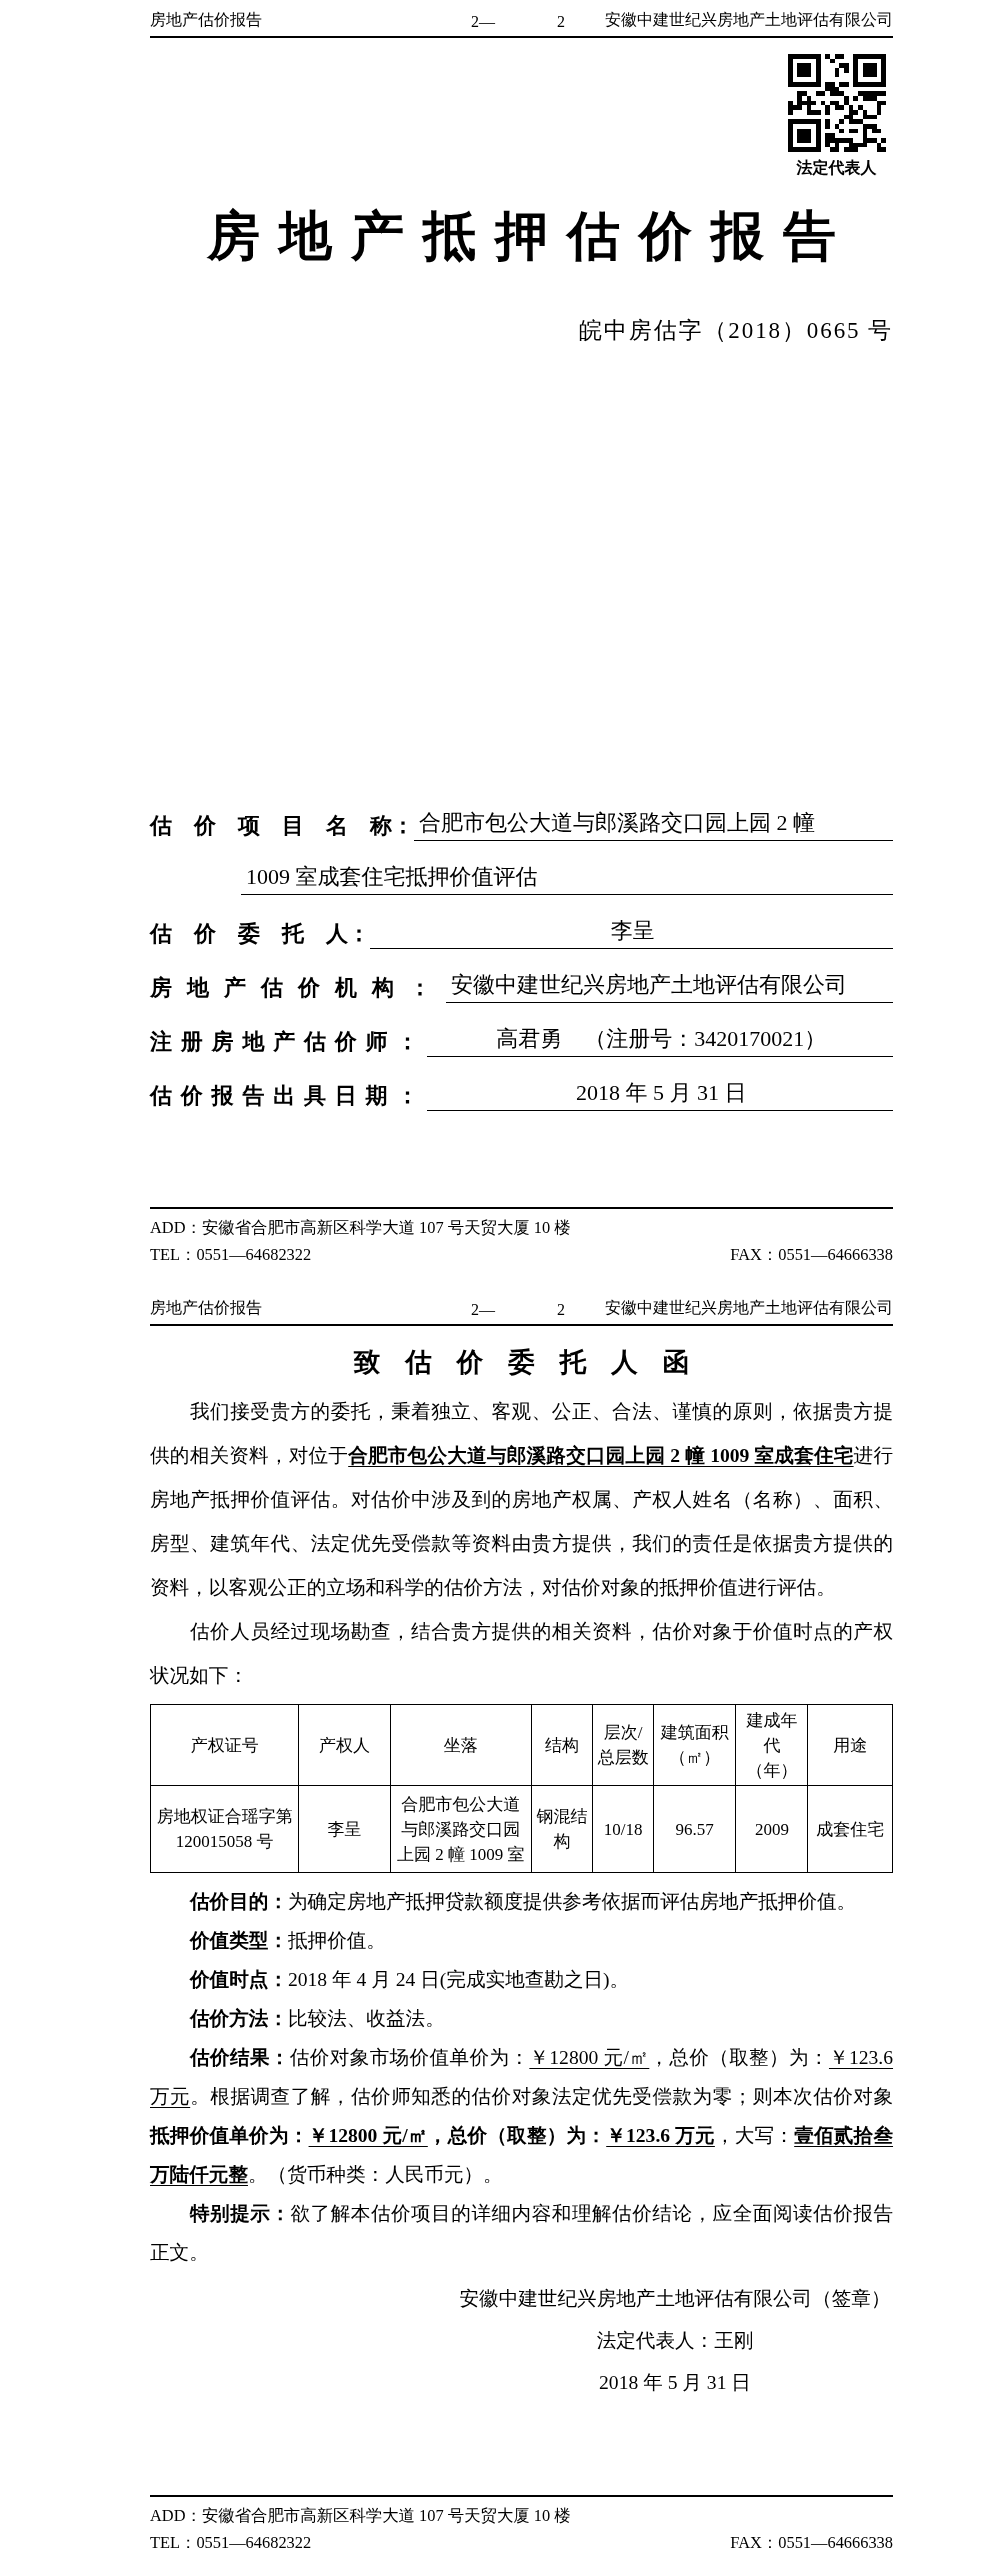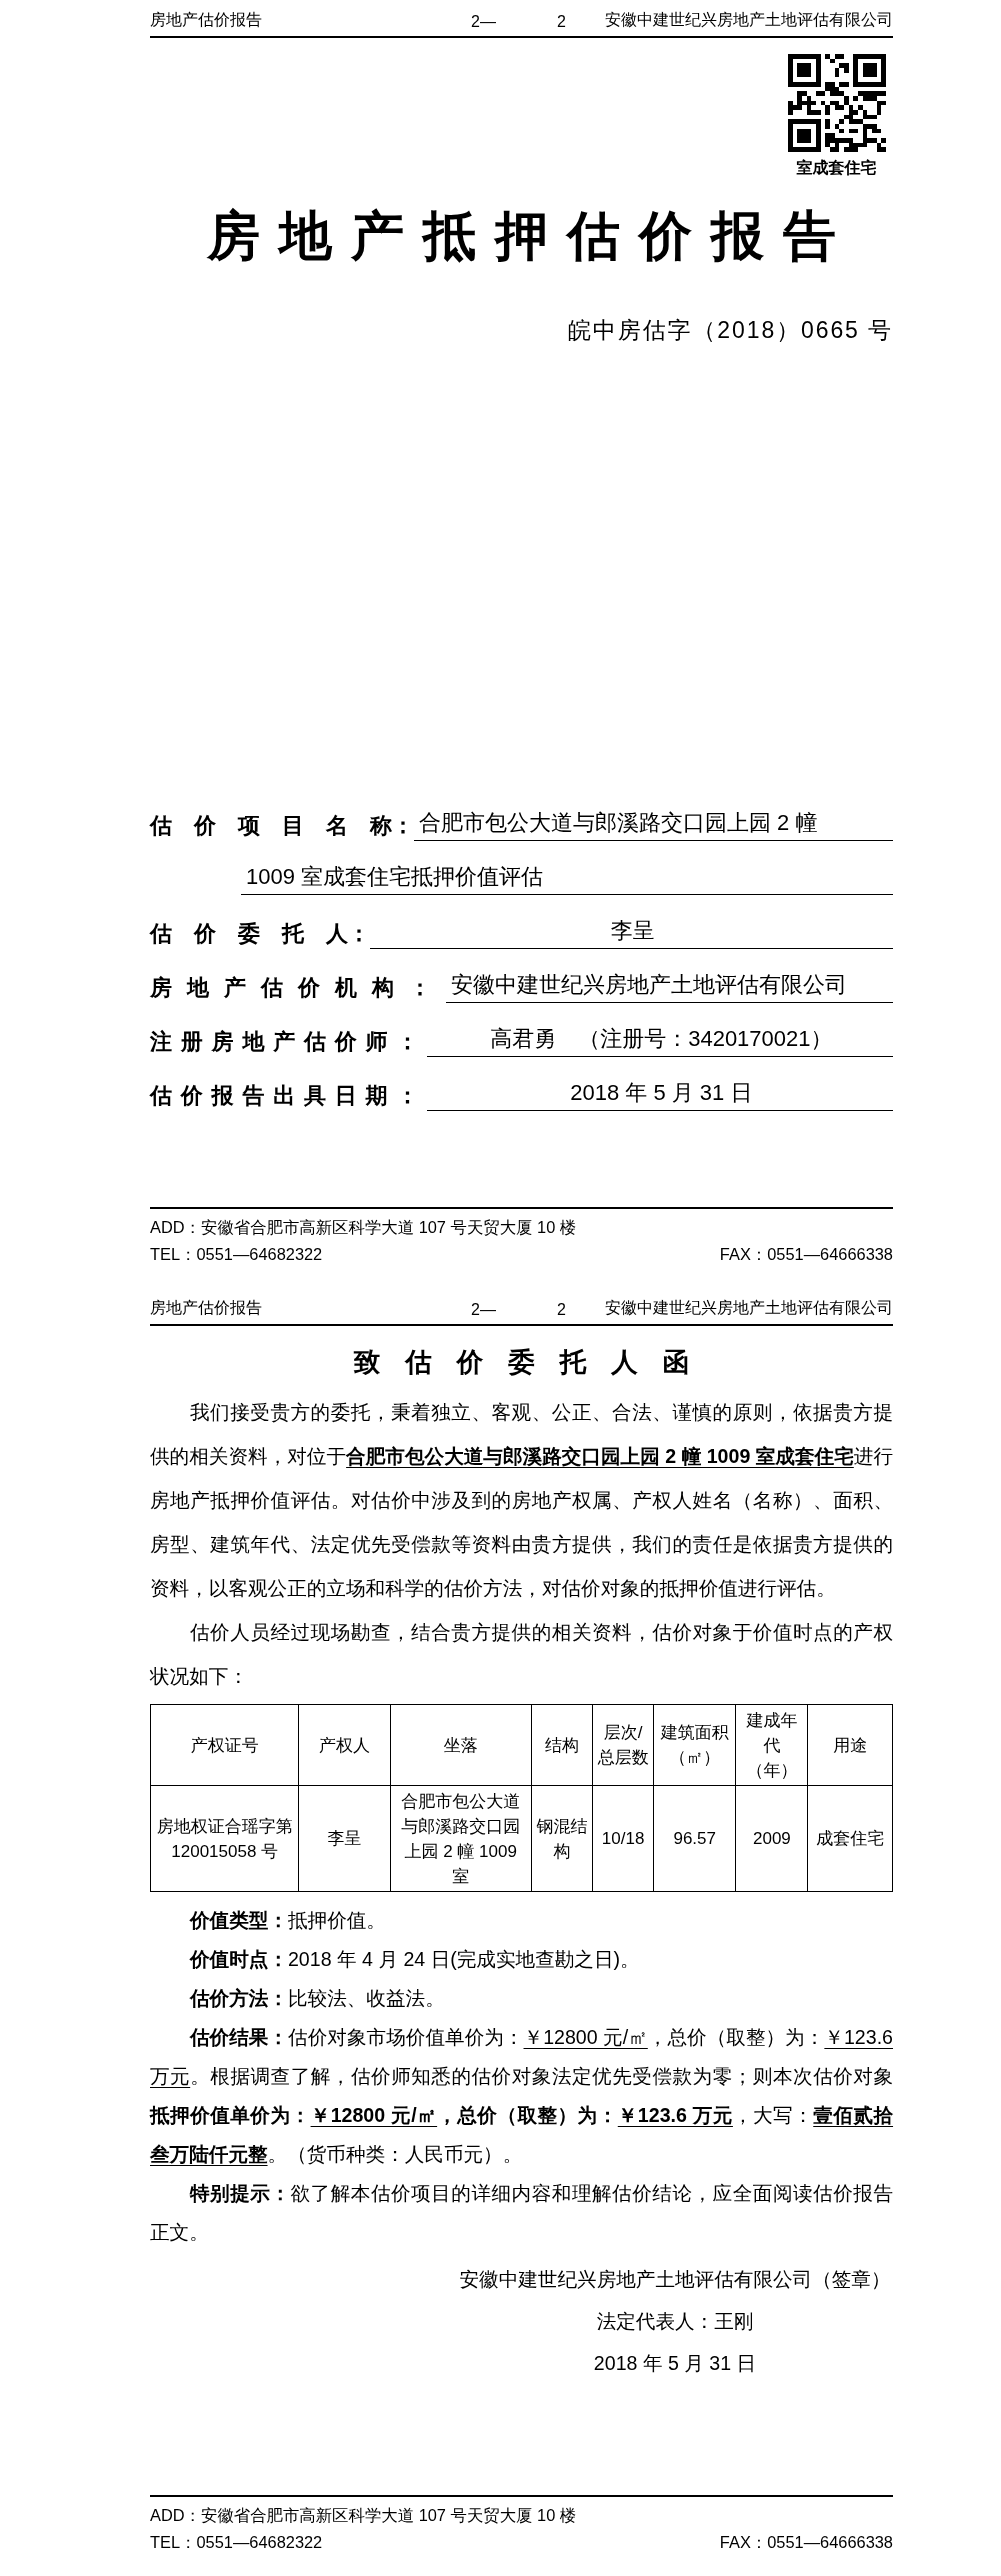--- a/index.html
+++ b/index.html
@@ -1,18 +1,18 @@
 <!DOCTYPE html>
 <html style="font-size:10px"><head>
 <meta charset="utf-8">
 <style>
   html,body{margin:0;padding:0;background:#888;}
   .sheet{
     position:relative;width:1002px;height:2576px;background:#fff;
-    font-family:Liberation Sans, sans-serif;color:#000;
+    font-family:Liberation Serif, serif;color:#000;
     margin:0 auto;overflow:hidden;
   }
   .page{position:absolute;left:0;width:1002px;height:1288px;overflow:hidden;}
   .pg1{top:0;} .pg2{top:1288px;}
   .content{margin:0 109px 0 150px;position:relative;}
 
   
   .hdr{position:relative;display:flex;align-items:baseline;
        border-bottom:2.5px solid #000;padding:10px 0 5px;font-size:16px;}
   .hdr .pgA{position:absolute;left:321px;bottom:5px;}
@@ -240,21 +240,21 @@
             <rect x="19" y="19" width="1" height="1"></rect>
             <rect x="9" y="20" width="1" height="1"></rect>
             <rect x="10" y="20" width="1" height="1"></rect>
             <rect x="12" y="20" width="1" height="1"></rect>
             <rect x="13" y="20" width="1" height="1"></rect>
             <rect x="14" y="20" width="1" height="1"></rect>
             <rect x="19" y="20" width="1" height="1"></rect>
             <rect x="20" y="20" width="1" height="1"></rect>
           </g>
       </svg>
-      <div class="qrcap">室成套住宅</div>
+      <div class="qrcap">法定代表人</div>
     </div>
 
     <div class="pfooter">
       <div>ADD：安徽省合肥市高新区科学大道 107 号天贸大厦 10 楼</div>
       <div class="row2">
         <span>TEL：0551—64682322</span>
         <span class="fax">FAX：0551—64666338</span>
       </div>
     </div>
   </div>
@@ -303,20 +303,21 @@
           <td>钢混结构</td>
           <td>10/18</td>
           <td>96.57</td>
           <td>2009</td>
           <td>成套住宅</td>
         </tr>
       </tbody>
         </table>
 
       <div class="items">
+        <p class="item"><span class="b">估价目的：</span><span>为确定房地产抵押贷款额度提供参考依据而评估房地产抵押价值。</span></p>
         <p class="item"><span class="b">价值类型：</span><span>抵押价值。</span></p>
         <p class="item"><span class="b">价值时点：</span><span>2018 年 4 月 24 日(完成实地查勘之日)。</span></p>
         <p class="item"><span class="b">估价方法：</span><span>比较法、收益法。</span></p>
 
         <p class="blockp"><span class="b">估价结果：</span><span>估价对象市场价值单价为：</span><span class="u">￥12800 元/㎡</span><span>，总价（取整）为：</span><span class="u">￥123.6 万元</span><span>。根据调查了解，估价师知悉的估价对象法定优先受偿款为零；则本次估价对象</span><span class="b">抵押价值单价为：</span><span class="bu">￥12800 元/㎡</span><span class="b">，总价（取整）为：</span><span class="bu">￥123.6 万元</span><span>，大写：</span><span class="bu">壹佰贰拾叁万陆仟元整</span><span>。（货币种类：人民币元）。</span></p>
 
         <p class="blockp"><span class="b">特别提示：</span><span>欲了解本估价项目的详细内容和理解估价结论，应全面阅读估价报告正文。</span></p>
       </div>
 
       <div class="signature">

